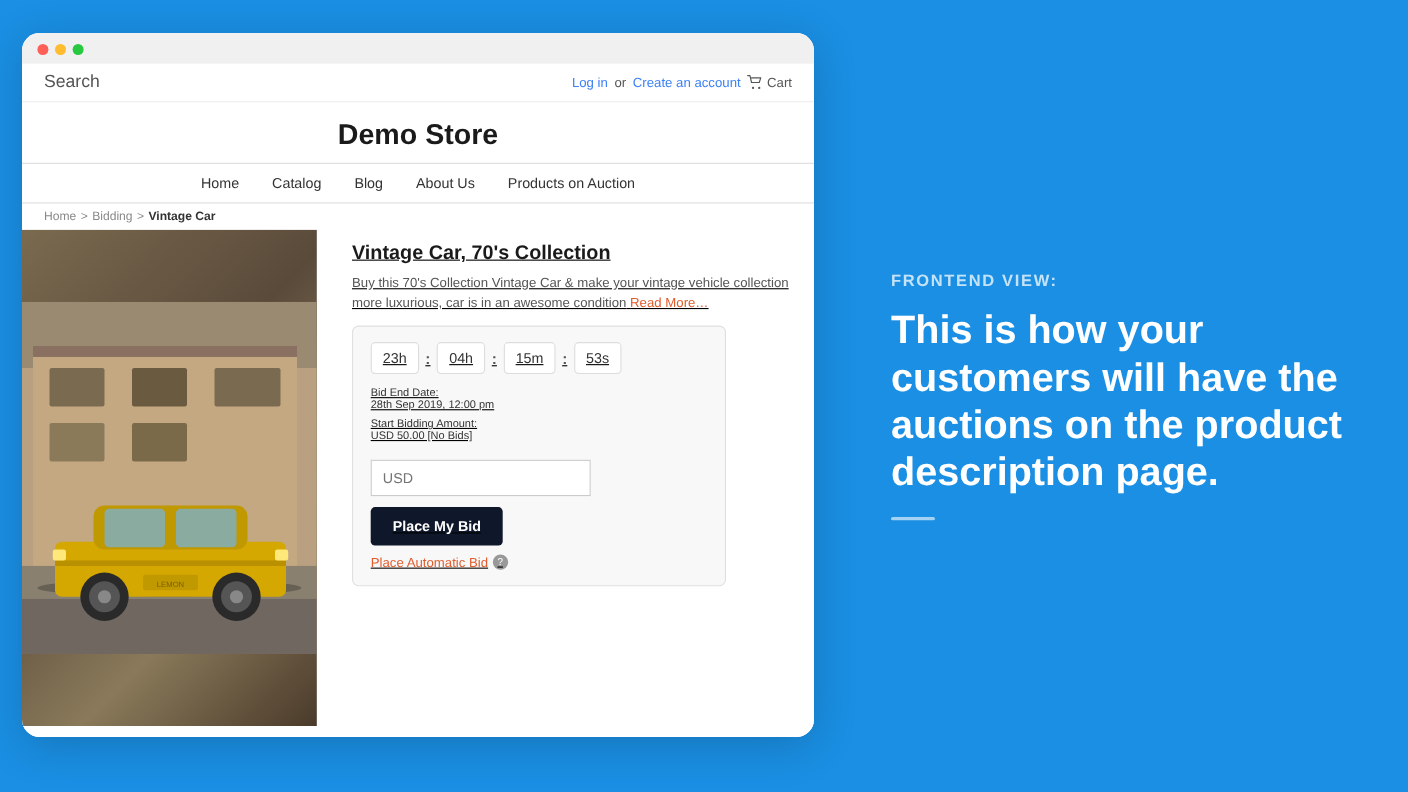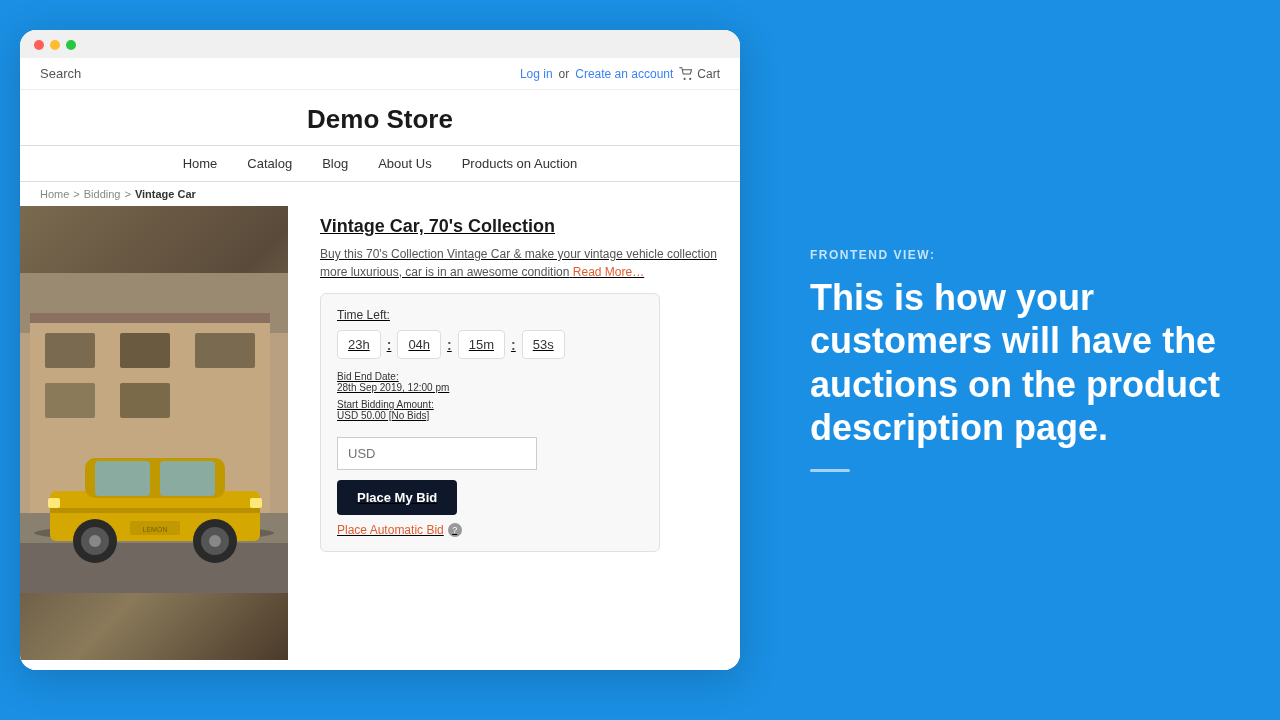--- a/index.html
+++ b/index.html
@@ -68,21 +68,21 @@
       justify-content: flex-end;
       align-items: center;
       padding: 8px 20px;
       border-bottom: 1px solid #eee;
       gap: 6px;
       font-size: 12px;
       color: #555;
     }
     .store-topbar .search-left {
       margin-right: auto;
-      font-size: 13px;
+      font-size: 16px;
       color: #555;
     }
     .store-topbar a {
       color: #3b82f6;
       text-decoration: none;
       font-size: 12px;
     }
     .cart-icon-wrap {
       display: flex;
       align-items: center;
@@ -264,21 +264,21 @@
     
     .right-panel {
       flex: 1;
       display: flex;
       flex-direction: column;
       justify-content: center;
       padding: 40px 50px;
       color: #fff;
     }
     .frontend-label {
-      font-size: 12px;
+      font-size: 15px;
       font-weight: 700;
       letter-spacing: 1.5px;
       color: rgba(255,255,255,0.75);
       margin-bottom: 14px;
       text-transform: uppercase;
     }
     .main-headline {
       font-size: 36px;
       font-weight: 800;
       line-height: 1.2;
@@ -390,21 +390,20 @@
         </div>
 
         <div class="product-details">
           <div class="product-title">Vintage Car, 70's Collection</div>
           <div class="product-desc">
             <span>Buy this 70's Collection Vintage Car &amp; make your vintage vehicle collection more luxurious, car is in an awesome condition</span>
             <span class="read-more">Read More…</span>
           </div>
 
           <div class="auction-box">
-            <div class="time-left-label">Time Left:</div>
             <div class="timer-row">
               <div class="timer-block">23h</div>
               <span class="timer-sep">:</span>
               <div class="timer-block">04h</div>
               <span class="timer-sep">:</span>
               <div class="timer-block">15m</div>
               <span class="timer-sep">:</span>
               <div class="timer-block">53s</div>
             </div>
             <div class="info-row">

